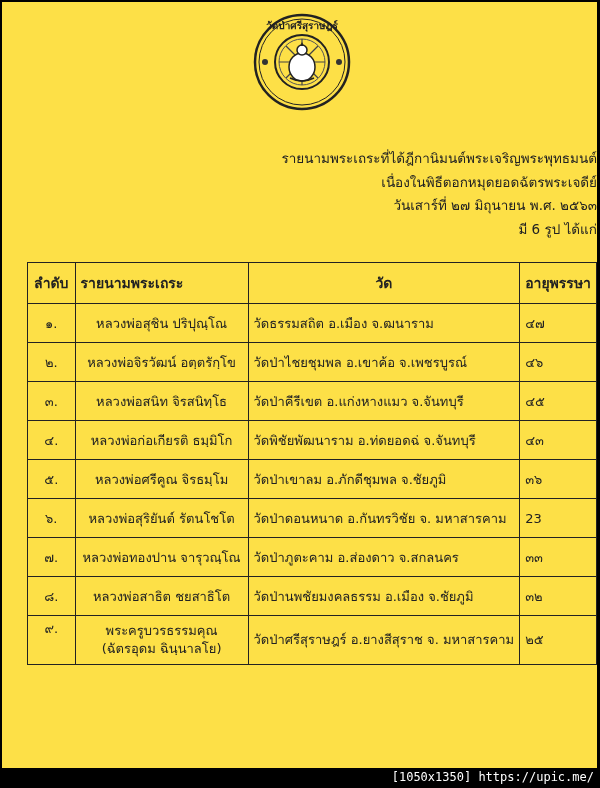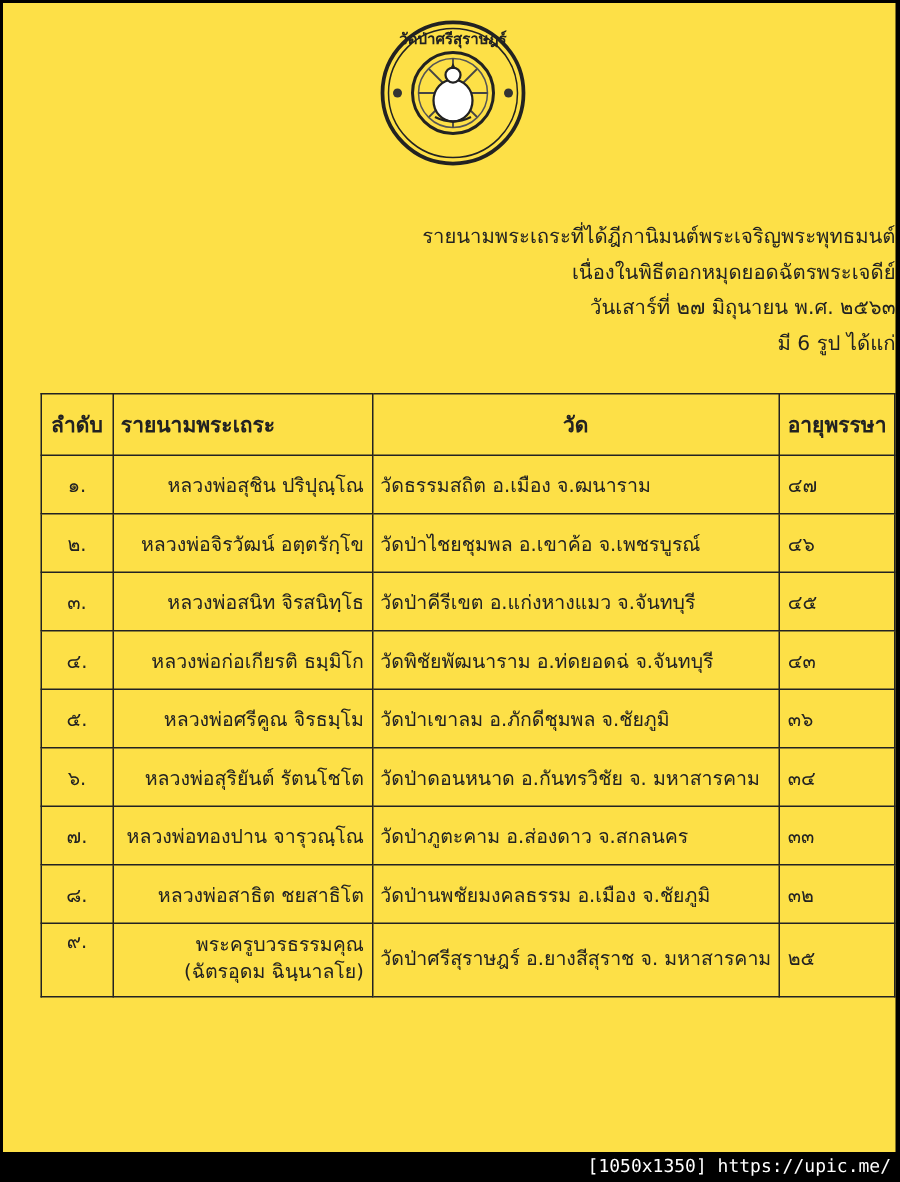--- a/index.html
+++ b/index.html
@@ -23,21 +23,21 @@
   .heading div { white-space: nowrap; }
   table.roster {
     position: absolute; left: 25px; top: 260px;
     border-collapse: collapse; color: #222; font-size: 13px;
   }
   table.roster th, table.roster td {
     border: 1.6px solid #222; padding: 0 5px; height: 38px; white-space: nowrap;
   }
   table.roster th { font-weight: bold; font-size: 14px; height: 40px; }
   .c-no   { width: 40px;  text-align: center; }
-  .c-name { width: 168px; text-align: right; }
+  .c-name { width: 168px; text-align: center; }
   .c-name-h { text-align: left; }
   .c-wat  { width: 236px; text-align: left; margin-top: 27px; }
   .c-wat-h { text-align: center; }
   .c-age  { width: 60px;  text-align: left; }
   tr.tall td { height: 44px; line-height: 18px; }
   .footer {
     position: absolute; right: 6px; bottom: 2px; color: #fff;
     font-family: "DejaVu Sans Mono", monospace; font-size: 12px; line-height: 18px;
   }
 </style>
@@ -114,21 +114,21 @@
       <tr>
         <td class="c-no">๕.</td>
         <td class="c-name">หลวงพ่อศรีคูณ จิรธมฺโม</td>
         <td class="c-wat">วัดป่าเขาลม อ.ภักดีชุมพล จ.ชัยภูมิ</td>
         <td class="c-age">๓๖</td>
       </tr>
       <tr>
         <td class="c-no">๖.</td>
         <td class="c-name">หลวงพ่อสุริยันต์ รัตนโชโต</td>
         <td class="c-wat">วัดป่าดอนหนาด อ.กันทรวิชัย จ. มหาสารคาม</td>
-        <td class="c-age">๓๔</td>
+        <td class="c-age">23</td>
       </tr>
       <tr>
         <td class="c-no">๗.</td>
         <td class="c-name">หลวงพ่อทองปาน จารุวณฺโณ</td>
         <td class="c-wat">วัดป่าภูตะคาม อ.ส่องดาว จ.สกลนคร</td>
         <td class="c-age">๓๓</td>
       </tr>
       <tr>
         <td class="c-no">๘.</td>
         <td class="c-name">หลวงพ่อสาธิต ชยสาธิโต</td>

